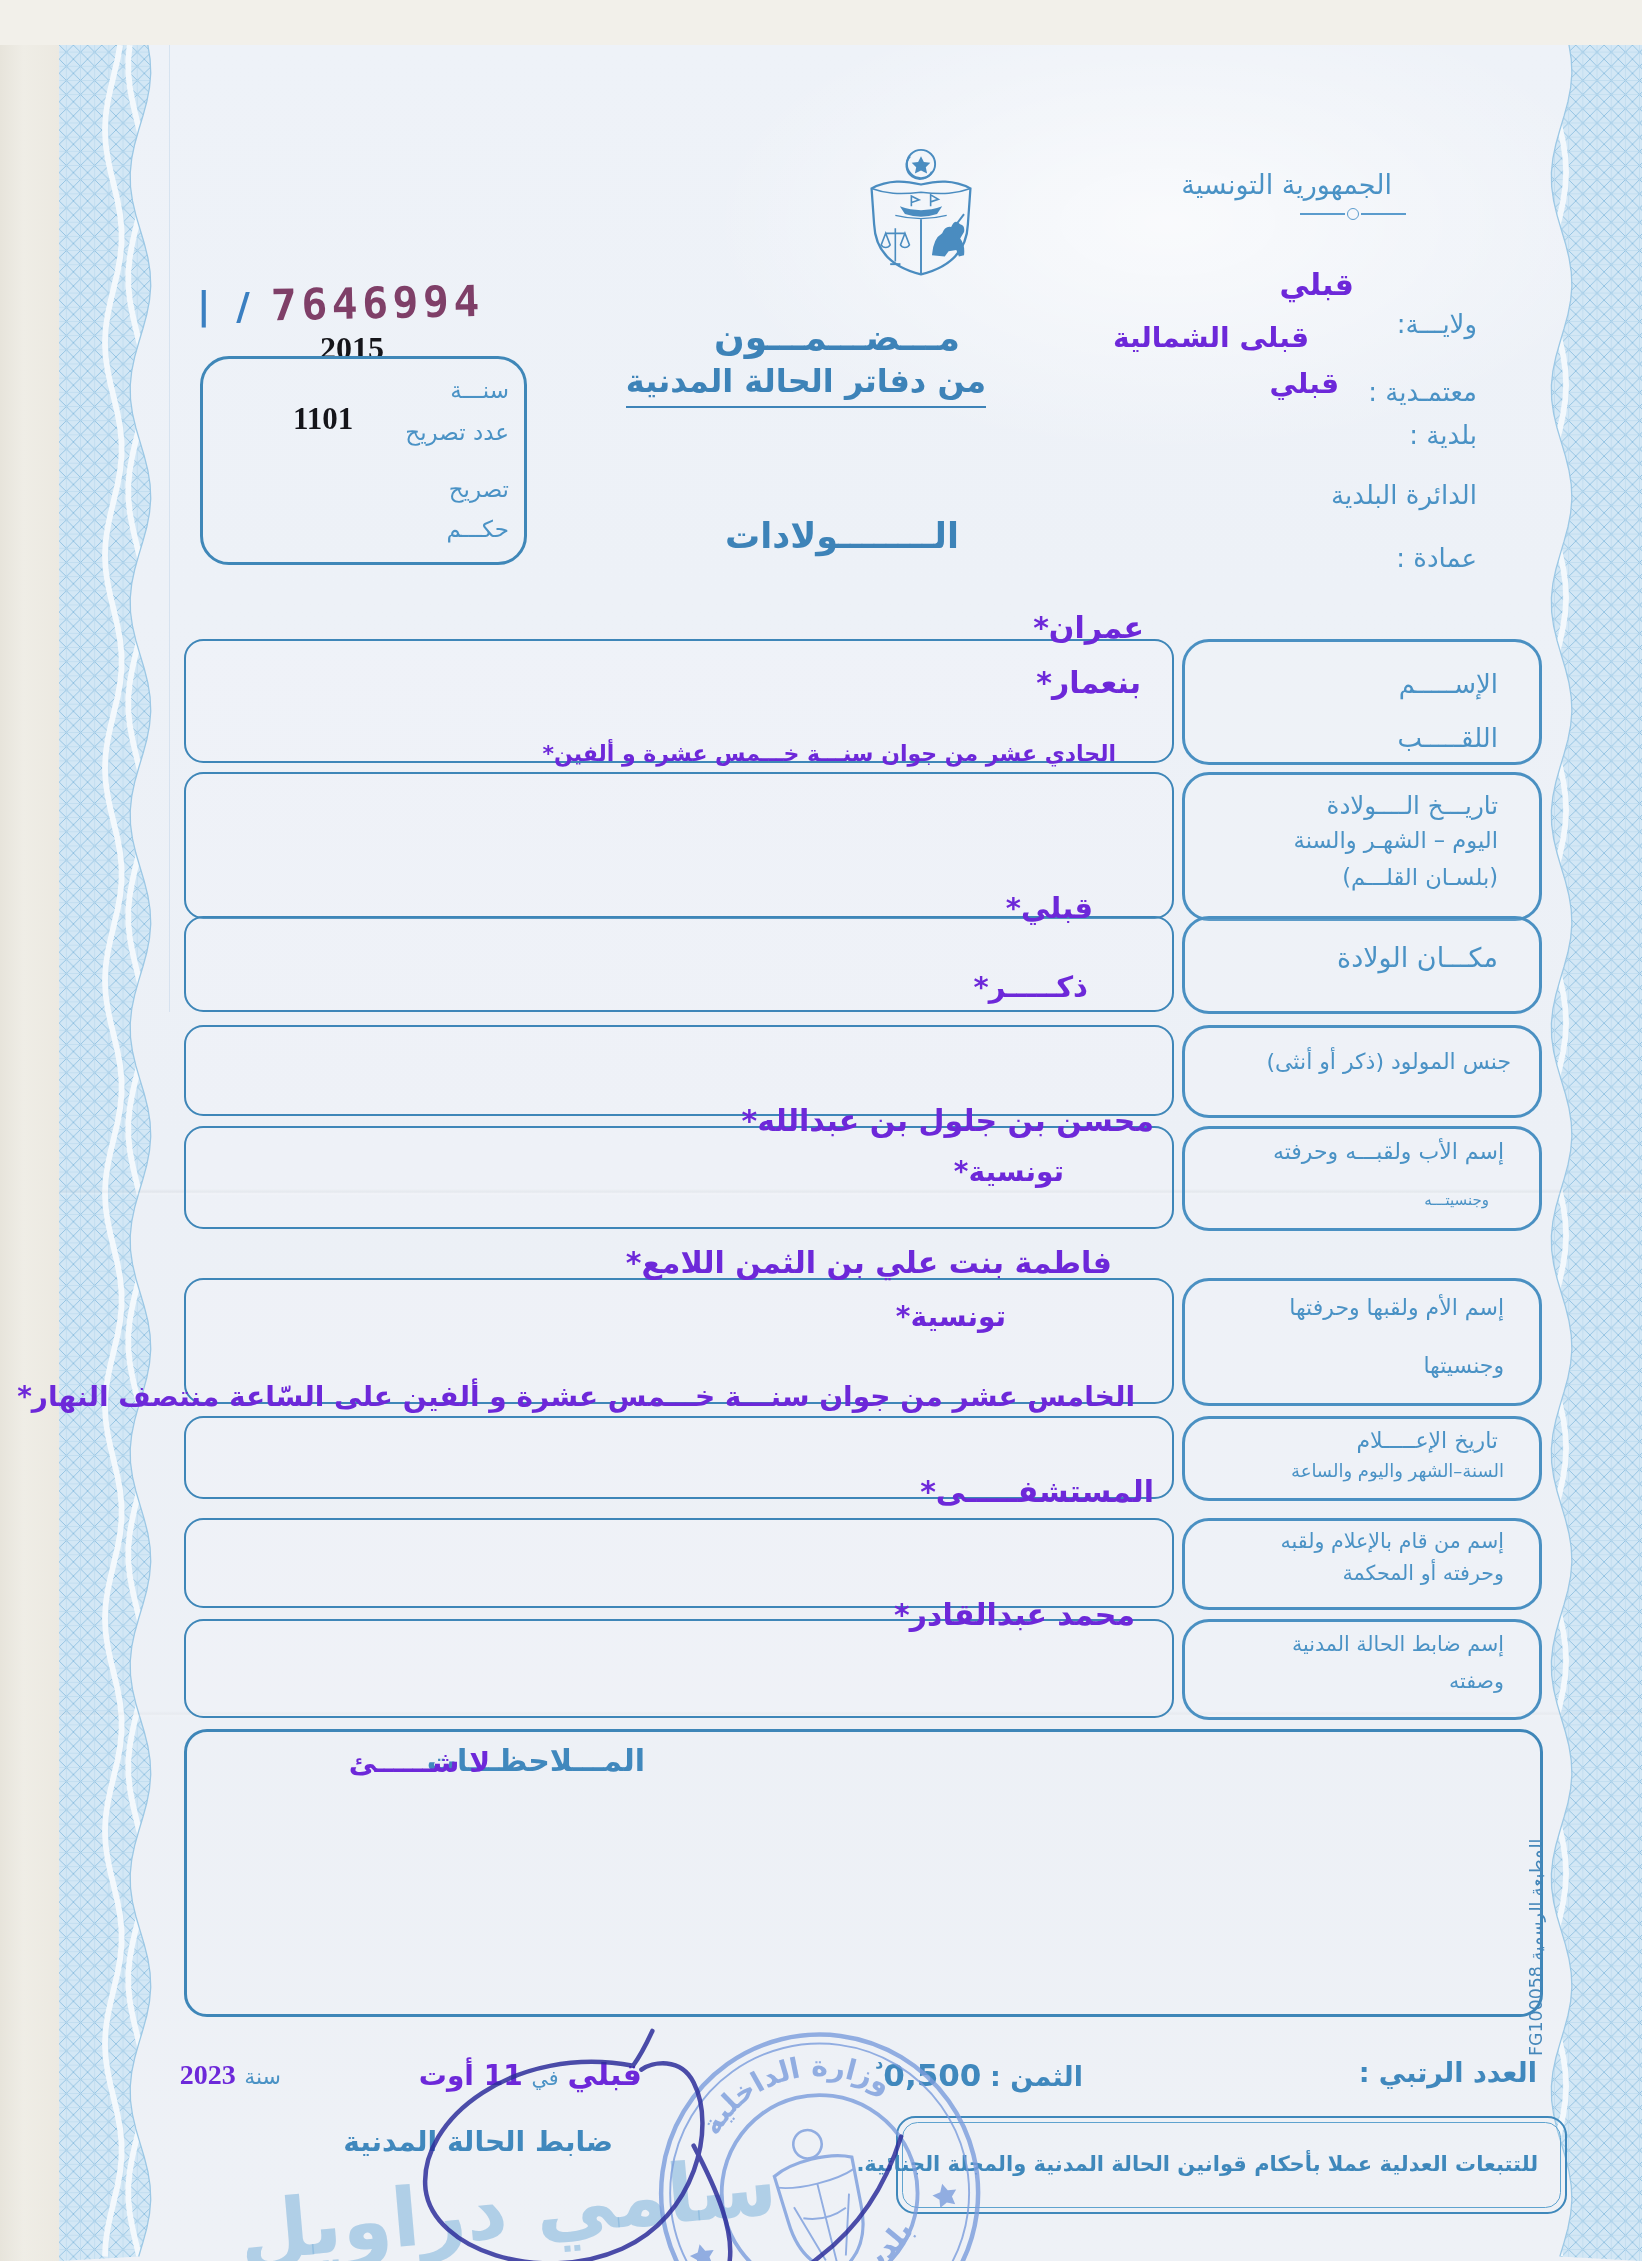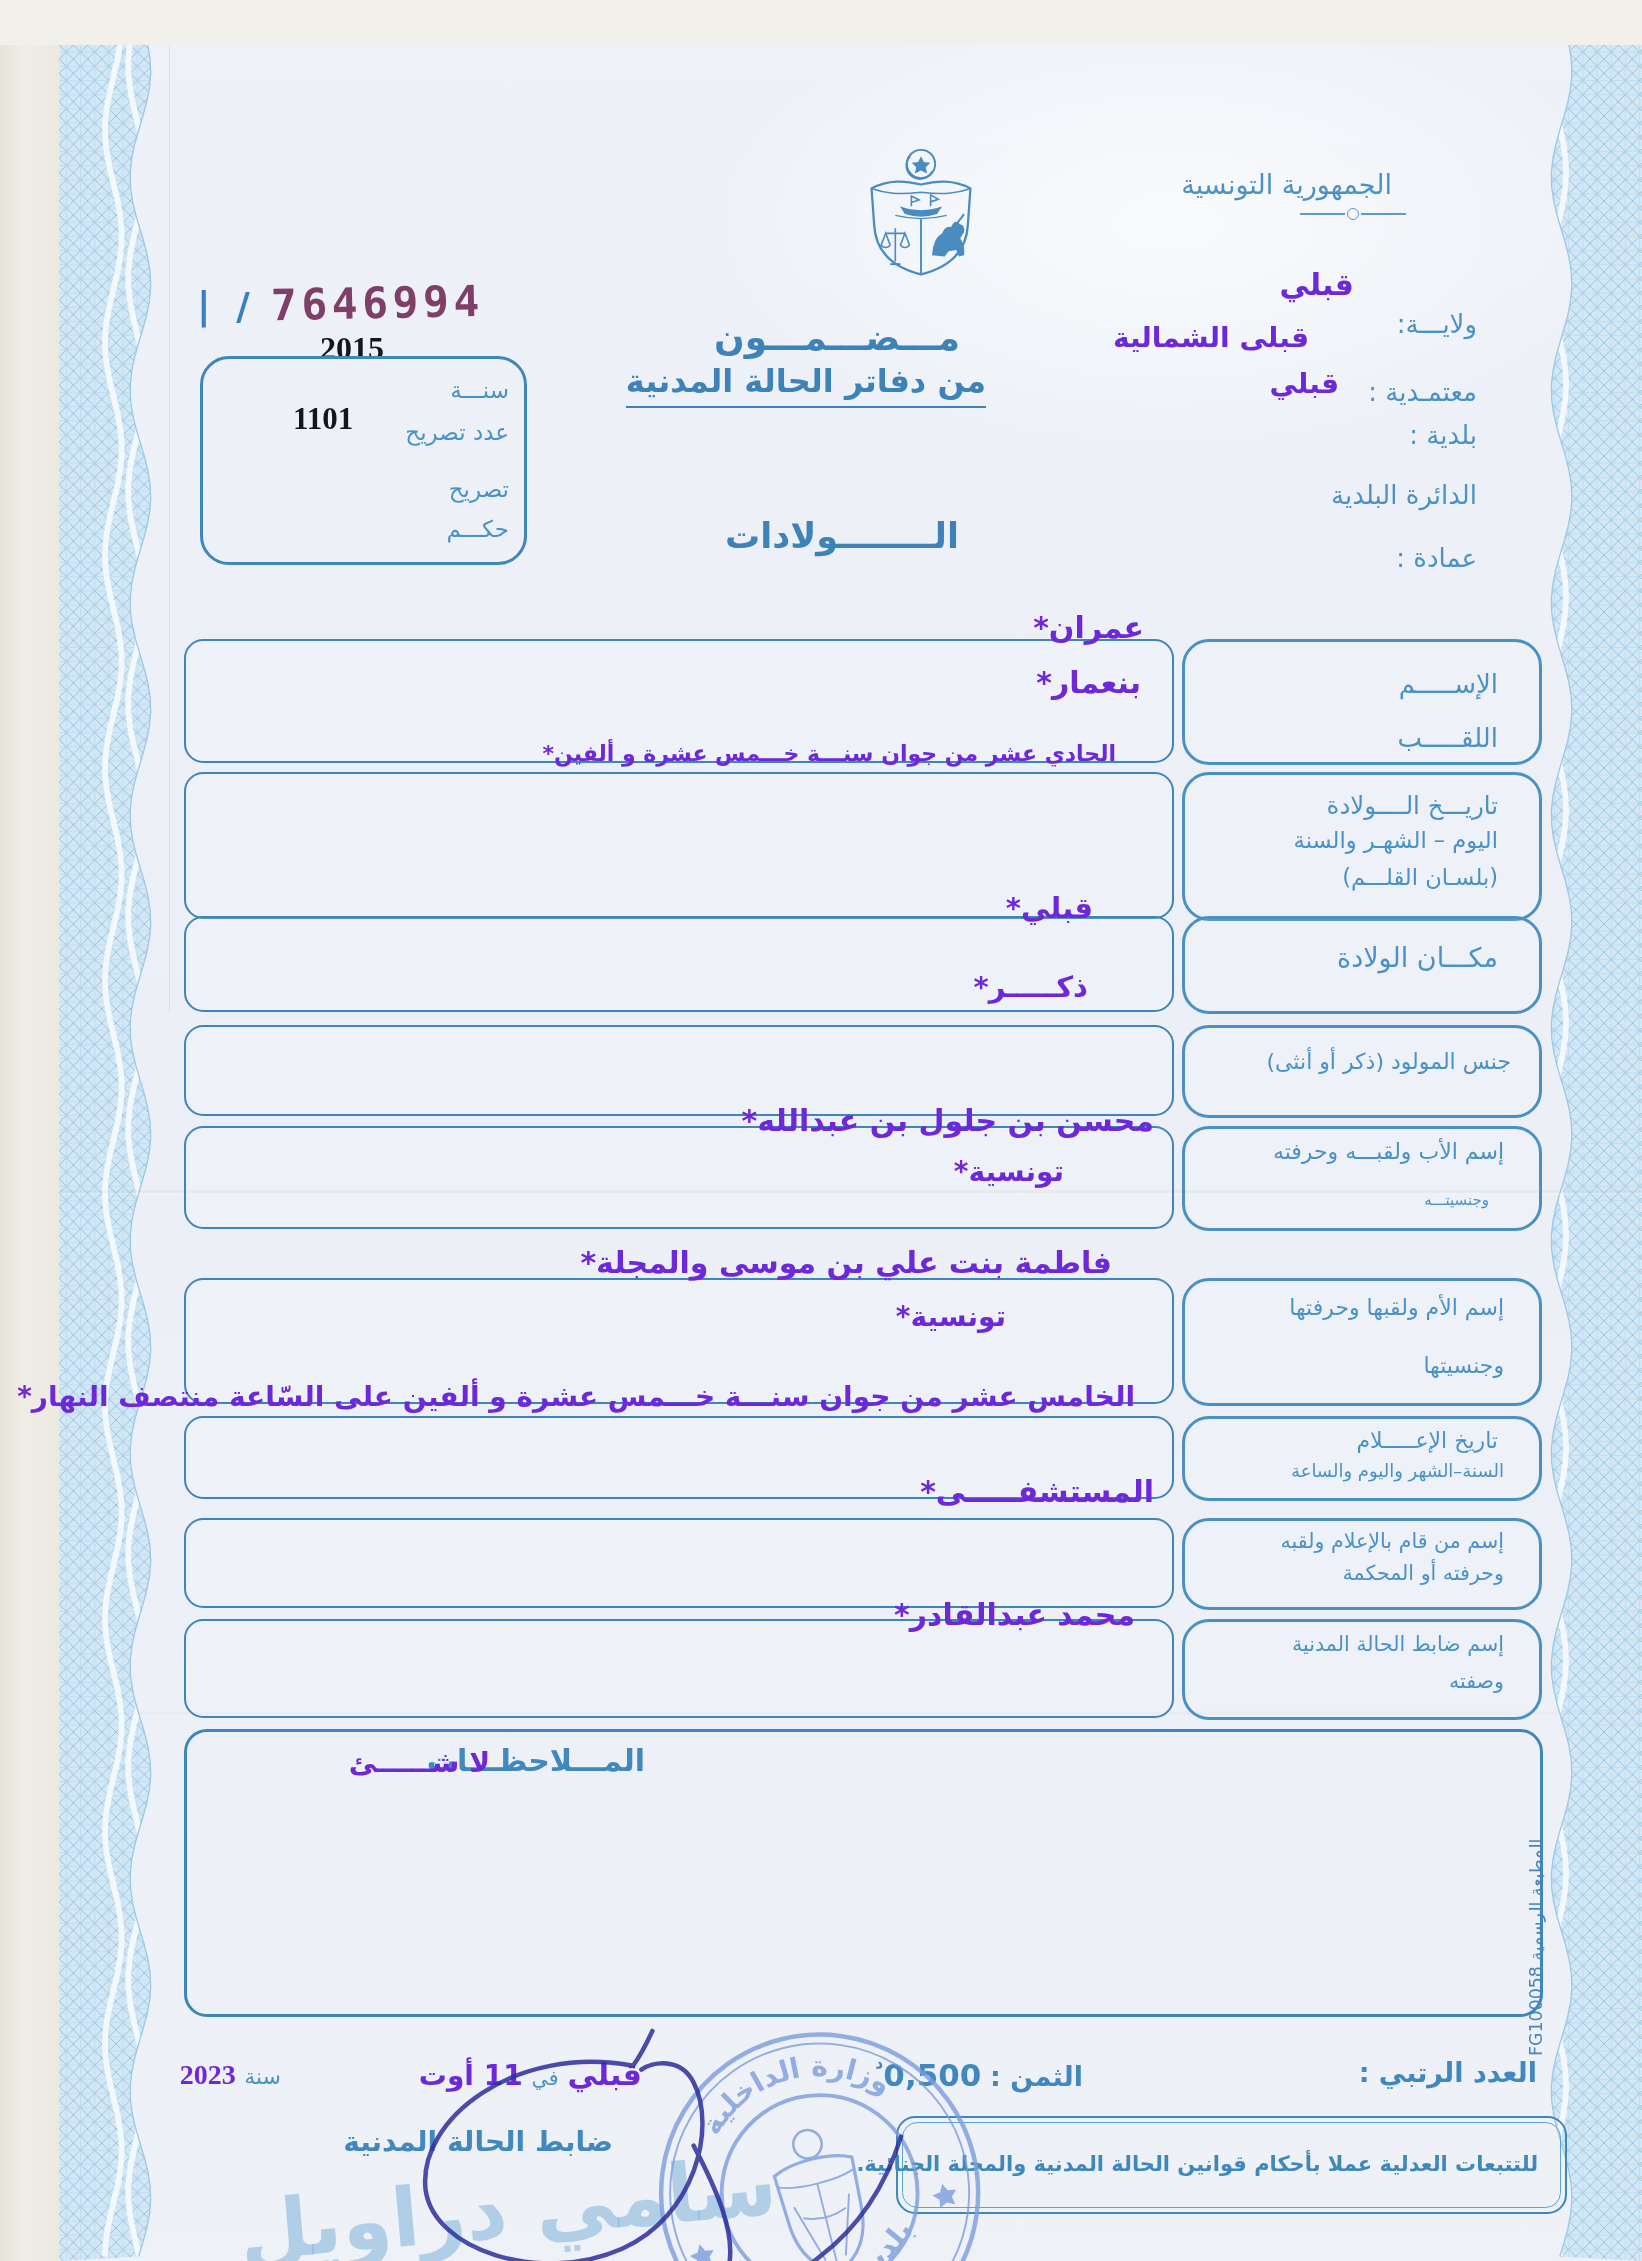--- a/index.html
+++ b/index.html
@@ -202,21 +202,21 @@
   <div class="t blue" style="right:139px;top:1632px;font-size:20.6px;">إسم ضابط الحالة المدنية</div>
   <div class="t blue" style="right:139px;top:1669px;font-size:20.6px;">وصفته</div>
 
   <div class="t typed" style="right:499px;top:610px;font-size:30px;">عمران*</div>
   <div class="t typed" style="right:502px;top:665px;font-size:30px;">بنعمار*</div>
   <div class="t typed" style="right:527px;top:741px;font-size:22px;">الحادي عشر من جوان سنـــة خـــمس عشرة و ألفين*</div>
   <div class="t typed" style="right:550px;top:891px;font-size:29px;">قبلي*</div>
   <div class="t typed" style="right:555px;top:970px;font-size:29px;">ذكـــــر*</div>
   <div class="t typed" style="right:489px;top:1103px;font-size:30px;">محسن بن جلول بن عبدالله*</div>
   <div class="t typed" style="right:579px;top:1155px;font-size:28px;">تونسية*</div>
-  <div class="t typed" style="right:531px;top:1245px;font-size:30px;">فاطمة بنت علي بن موسى والمجلة*</div>
+  <div class="t typed" style="right:531px;top:1245px;font-size:30px;">فاطمة بنت علي بن الثمن اللامع*</div>
   <div class="t typed" style="right:637px;top:1300px;font-size:28px;">تونسية*</div>
   <div class="t typed" style="right:508px;top:1380px;font-size:28px;">الخامس عشر من جوان سنـــة خـــمس عشرة و ألفين على السّاعة منتصف النهار*</div>
   <div class="t typed" style="right:489px;top:1474px;font-size:30px;">المستشفـــــى*</div>
   <div class="t typed" style="right:508px;top:1597px;font-size:30px;">محمد عبدالقادر*</div>
 
   <div class="notesbox"></div>
   <div class="t blue-bold" style="right:998px;top:1743px;font-size:30px;">المـــلاحظـــات</div>
   <div class="t typed" style="right:1153px;top:1746px;font-size:28px;">لا شــــــئ</div>
 
   <div class="t blue-bold" style="right:106px;top:2057px;font-size:27px;">العدد الرتبي :</div>

